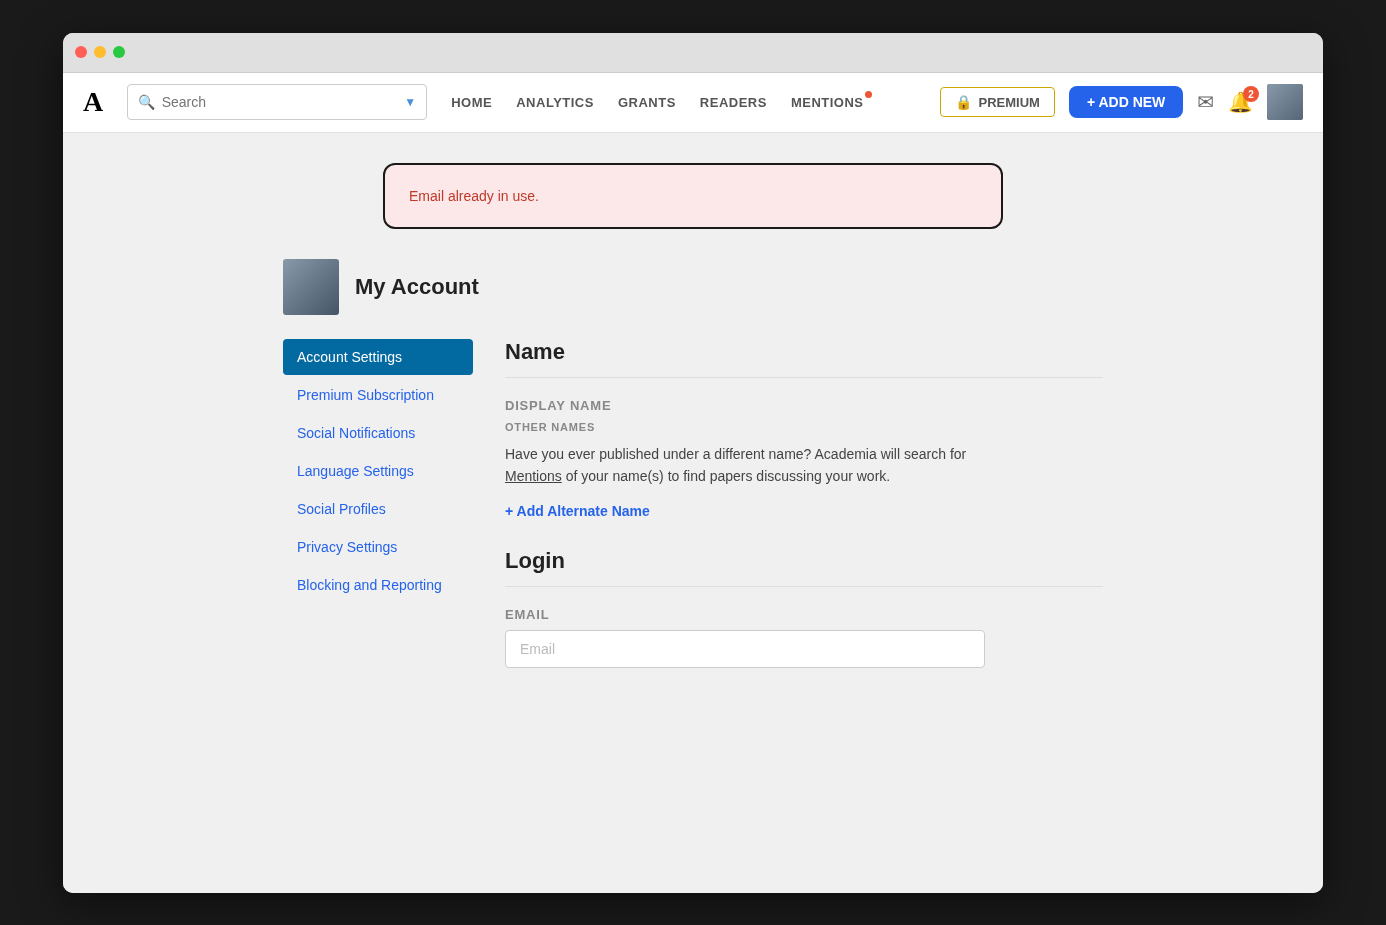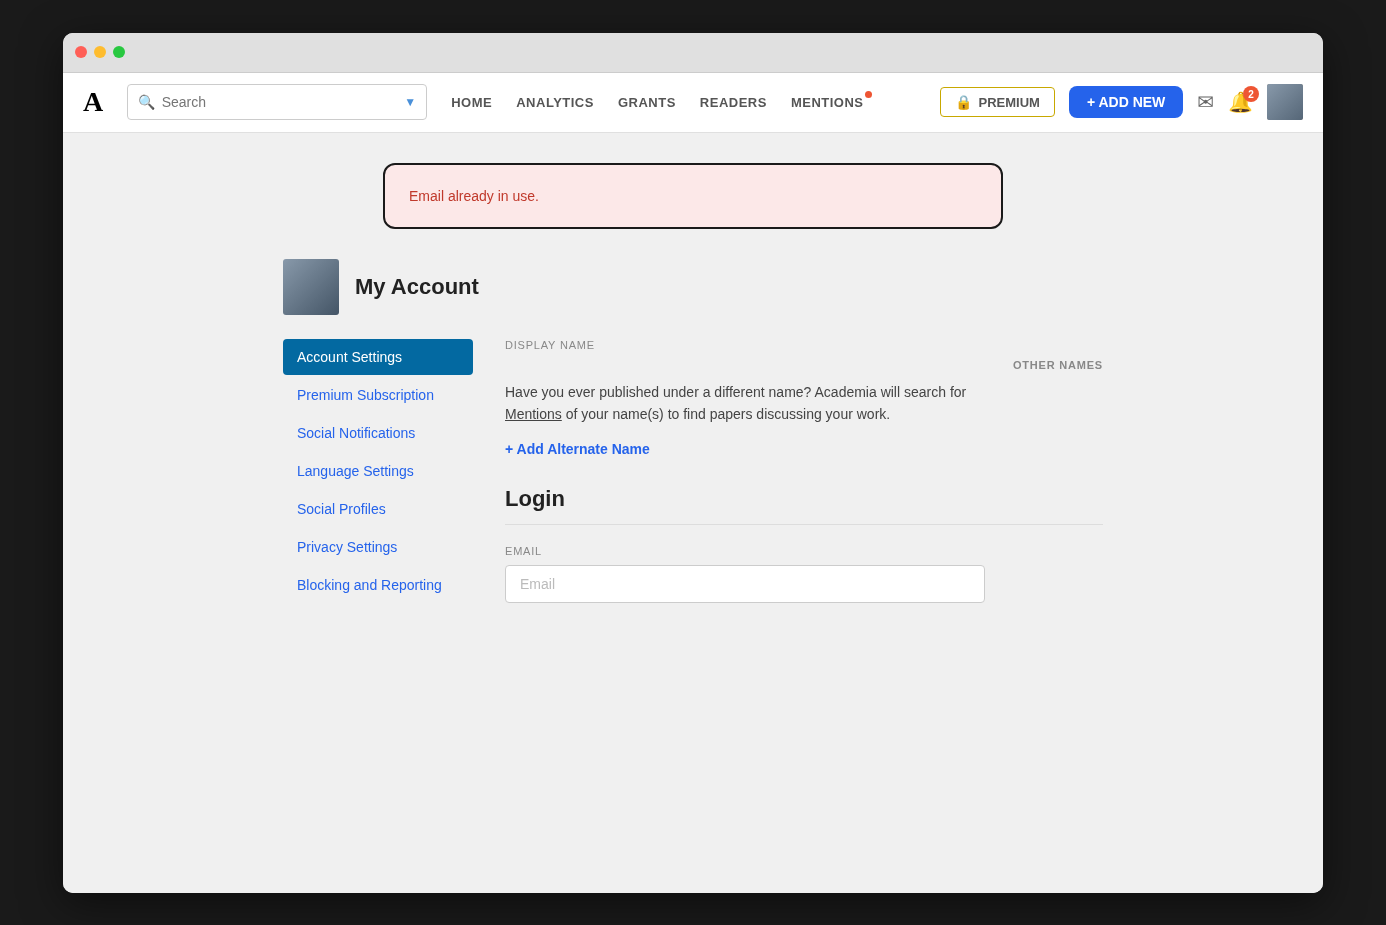--- a/index.html
+++ b/index.html
@@ -257,22 +257,22 @@
     .section-heading {
       font-size: 22px;
       font-weight: 600;
       color: #222;
       margin-bottom: 20px;
       padding-bottom: 12px;
       border-bottom: 1px solid #ddd;
     }
 
     .field-label {
-      font-size: 11px;
-      font-weight: 400;
+      font-size: 13px;
+      font-weight: 700;
       color: #888;
       text-transform: uppercase;
       letter-spacing: 0.8px;
       margin-bottom: 8px;
     }
     .display-name-box {
       display: inline-flex;
       align-items: center;
       gap: 8px;
       border: 1px solid #ccc;
@@ -286,21 +286,20 @@
     }
     .edit-icon { color: #888; font-size: 14px; }
 
     .other-names-label {
       font-size: 11px;
       font-weight: 700;
       color: #888;
       text-transform: uppercase;
       letter-spacing: 0.8px;
       margin-bottom: 10px;
-      text-align: right;
     }
     .other-names-desc {
       font-size: 14px;
       color: #444;
       line-height: 1.6;
       margin-bottom: 14px;
       max-width: 480px;
     }
     .mentions-link {
       text-decoration: underline;
@@ -409,20 +408,21 @@
           <a class="sidebar-item">Social Notifications</a>
           <a class="sidebar-item">Language Settings</a>
           <a class="sidebar-item">Social Profiles</a>
           <a class="sidebar-item">Privacy Settings</a>
           <a class="sidebar-item">Blocking and Reporting</a>
         </div>
 
         <div class="main-content">
 
           <div>
+            <h3 class="section-heading">Name</h3>
 
             <div class="field-label">DISPLAY NAME</div>
 
             <div class="other-names-label">OTHER NAMES</div>
             <p class="other-names-desc">
               <span>Have you ever published under a different name? Academia will search for </span><span class="mentions-link">Mentions</span><span> of your name(s) to find papers discussing your work.</span>
             </p>
             <a class="add-name-link">+ Add Alternate Name</a>
           </div>
 

